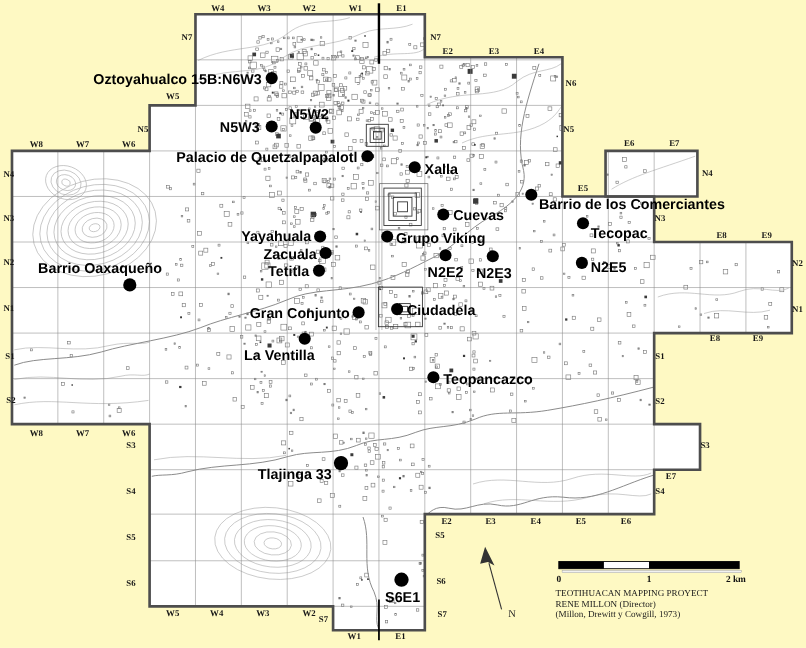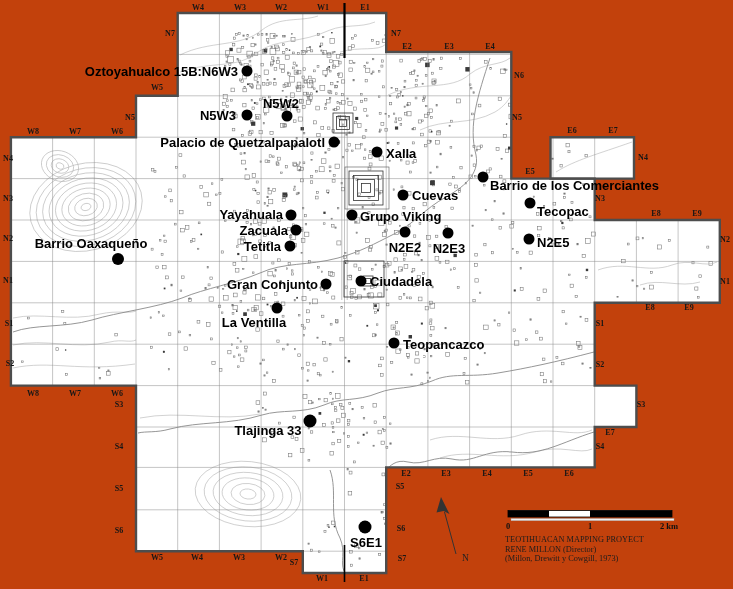--- a/index.html
+++ b/index.html
@@ -1,16 +1,16 @@
 <!DOCTYPE html>
 <html><head>
 <meta charset="utf-8">
 <style>
   html,body{margin:0;padding:0;background:#ffffff;}
-  .stage{position:relative;width:733px;height:589px;background:#c2410c;overflow:hidden;
+  .stage{position:relative;width:733px;height:589px;background:#fef9c3;overflow:hidden;
          font-family:"Liberation Sans",sans-serif;}
   svg{display:block;}
   text{user-select:none;}
   .site-label{font-family:"Liberation Sans",sans-serif;font-weight:bold;font-size:13px;fill:#000;}
   .grid-label{font-family:"Liberation Serif",serif;font-weight:bold;font-size:8px;fill:#161616;}
   .tick-label{font-family:"Liberation Serif",serif;font-weight:bold;font-size:8.5px;fill:#111;}
   .credit-line{font-family:"Liberation Serif",serif;font-size:8.3px;fill:#1c1c1c;}
   .north-label{font-family:"Liberation Serif",serif;font-size:9.5px;fill:#222;}
 </style>
 </head>

